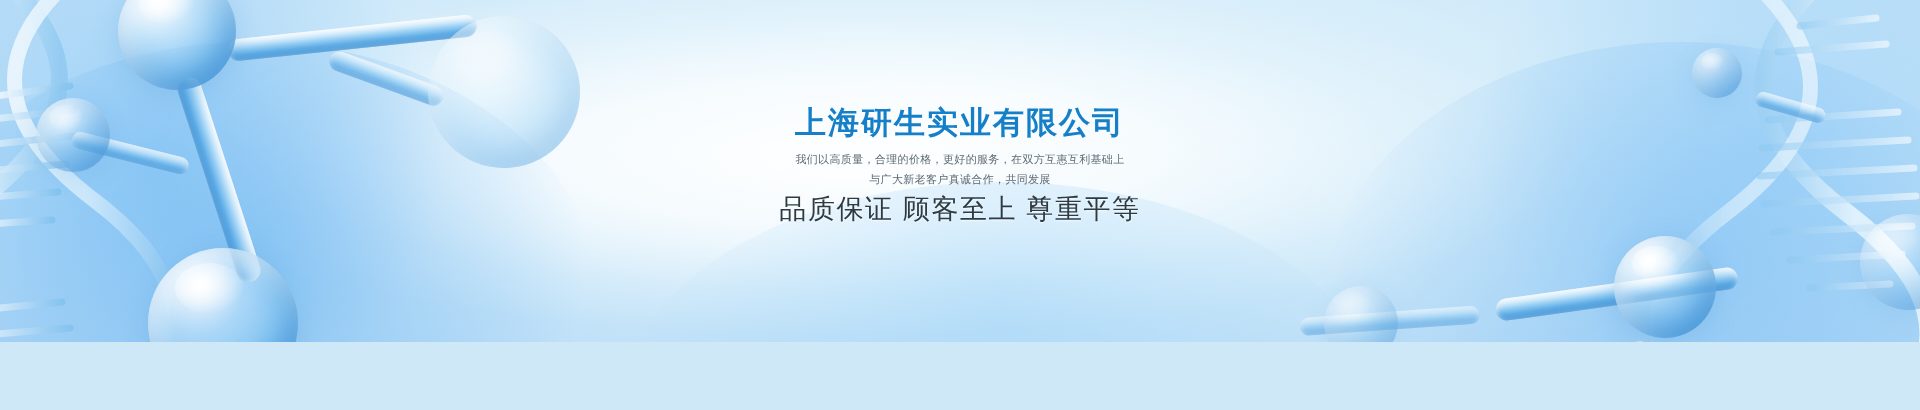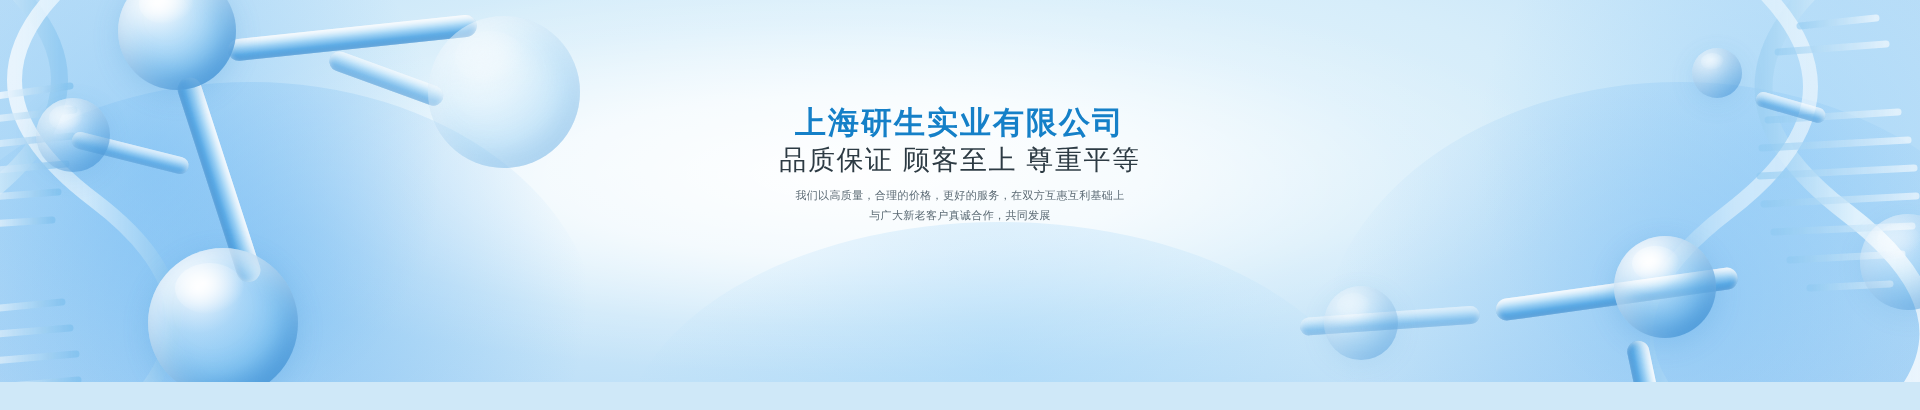--- a/index.html
+++ b/index.html
@@ -2,21 +2,21 @@
 <html><head>
 <meta charset="utf-8">
 <style>
   html, body { margin:0; padding:0; }
   body {
     width:1920px; height:410px; overflow:hidden;
     font-family:"Liberation Sans", sans-serif;
     background:#cfe8f8;
   }
   #banner {
-    position:relative; width:1920px; height:382px; overflow:hidden;
+    position:relative; width:1920px; height:342px; overflow:hidden;
     background:
       radial-gradient(ellipse 46% 62% at 44% 46%, rgba(255,255,255,0.97) 0%, rgba(255,255,255,0.72) 34%, rgba(255,255,255,0.18) 64%, rgba(255,255,255,0) 84%),
       radial-gradient(ellipse 70% 100% at 50% 30%, #e8f6fd 0%, #d6edfa 42%, #c2e2f8 72%, #b2d8f6 100%),
       linear-gradient(180deg, #d9f0fb 0%, #d2ecfa 30%, #c3e3f8 62%, #a9d5f4 88%, #a2d1f3 100%);
   }
   
   .glow { position:absolute; border-radius:50%; pointer-events:none; }
   .g1 { left:-160px; top:-120px; width:620px; height:560px;
         background:radial-gradient(circle at 50% 50%, rgba(120,190,245,.55), rgba(120,190,245,0) 70%); }
   .g2 { right:-180px; top:-140px; width:640px; height:580px;
@@ -187,20 +187,20 @@
   </div>
 
   <div class="mol">
     <div class="bond" style="left:1300px; top:318px; width:180px; height:18px;
          transform:rotate(-4deg); border-radius:9px; opacity:.55;"></div>
     <div class="ball" style="left:1324px; top:286px; width:74px; height:74px; opacity:.52;"></div>
   </div>
 
   <div id="textblock">
     <div id="headline">上海研生实业有限公司</div>
-    <div id="subtitle">品质保证 顾客至上 尊重平等</div>
     <div id="bodytext">
       <div class="line">我们以高质量，合理的价格，更好的服务，在双方互惠互利基础上</div>
       <div class="line">与广大新老客户真诚合作，共同发展</div>
     </div>
+    <div id="subtitle">品质保证 顾客至上 尊重平等</div>
   </div>
 
 </div>
 
 </body></html>

